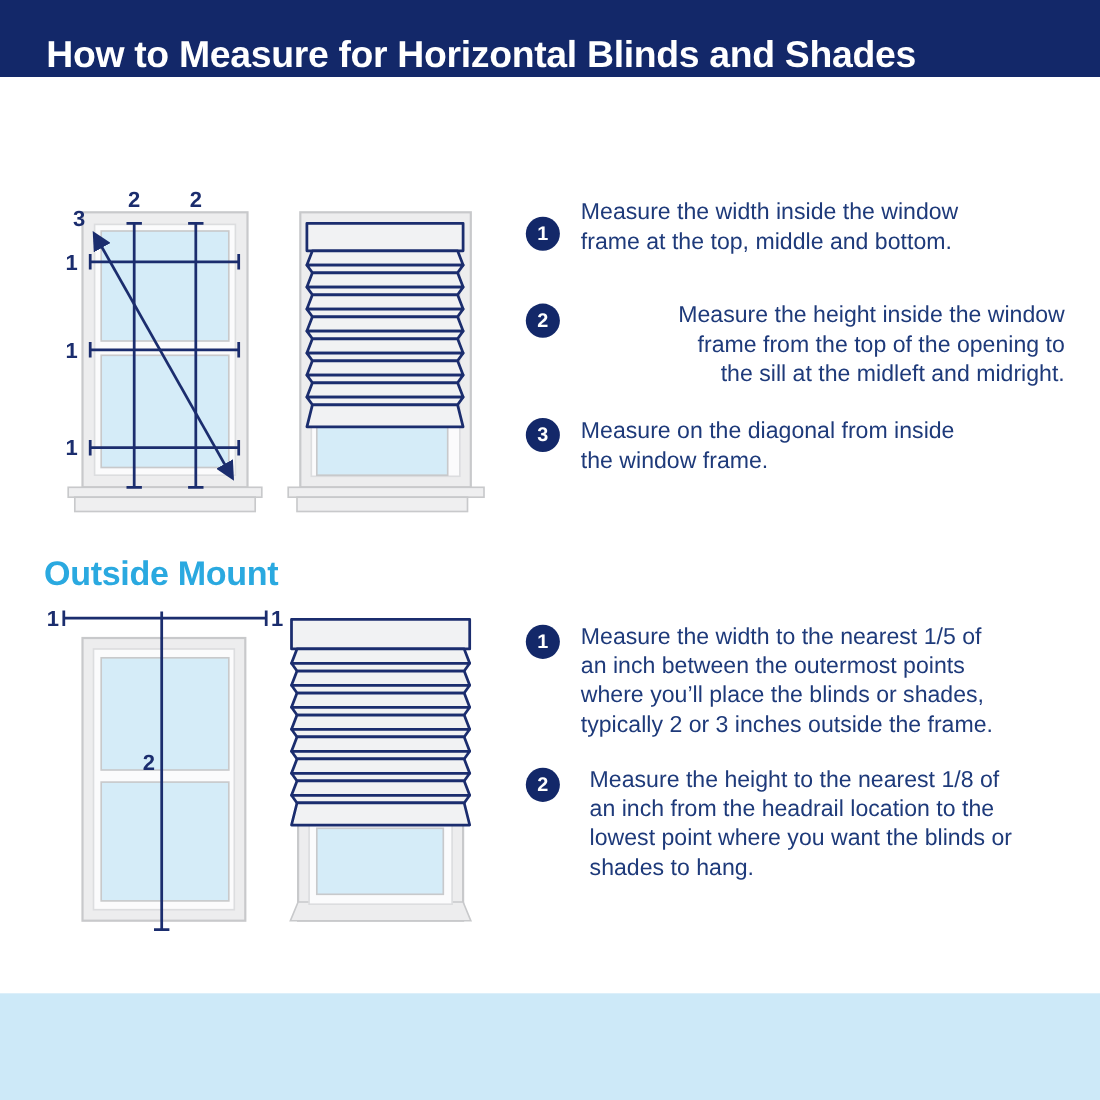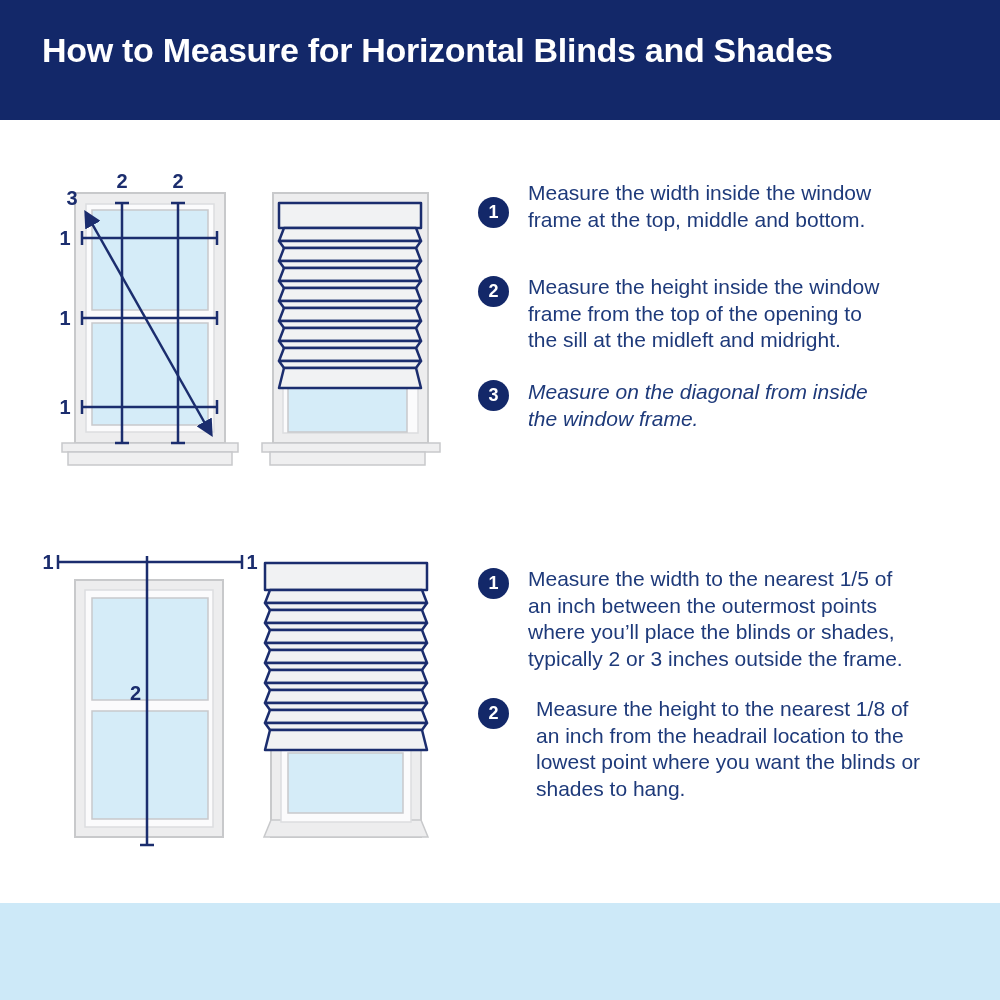--- a/index.html
+++ b/index.html
@@ -1,20 +1,20 @@
 <!DOCTYPE html>
 <html><head>
 <meta charset="utf-8">
 <style>
   * { margin:0; padding:0; box-sizing:border-box; }
   body { font-family:"Liberation Sans", sans-serif; background:#fff; }
   .canvas { position:relative; width:1000px; height:1000px; background:#ffffff; overflow:hidden; }
 
   
-  .header { position:absolute; left:0; top:0; width:1000px; height:120px; background:#132869; }
+  .header { position:absolute; left:0; top:0; width:1000px; height:70px; background:#132869; }
   .header h1 { position:absolute; left:42px; top:31px; color:#ffffff; font-size:34px; font-weight:bold; letter-spacing:-0.3px; }
 
   
   .section-heading { position:absolute; color:#2aa9e0; font-size:31px; font-weight:bold; letter-spacing:-0.3px; }
   #inside-heading  { left:40px; top:131px; }
   #outside-heading { left:40px; top:504px; }
 
   
   .diagram { position:absolute; }
   #inside-window-svg  { left:45px;  top:172px; }
@@ -110,28 +110,29 @@
         <polygon points="23,189 165,189 160,196 28,196"></polygon>
       <polygon points="28,196 160,196 165,216 23,216"></polygon>
     </g>
   </svg>
 
   <div>
     <div class="step-badge" style="left:478px; top:197px;">1</div>
     <div class="step-text" style="left:528px; top:180px;">Measure the width inside the window
 frame at the top, middle and bottom.</div>
     <div class="step-badge" style="left:478px; top:276px;">2</div>
-    <div class="step-text" style="left:528px; top:274px;">Measure the height inside the window
+    <div class="step-text" style="left:528px; top:274px;text-align:right;">Measure the height inside the window
 frame from the top of the opening to
 the sill at the midleft and midright.</div>
     <div class="step-badge" style="left:478px; top:380px;">3</div>
-    <div class="step-text" style="left:528px; top:379px;font-style:italic;">Measure on the diagonal from inside
+    <div class="step-text" style="left:528px; top:379px;">Measure on the diagonal from inside
 the window frame.</div>
   </div>
 
+  <div class="section-heading" id="outside-heading">Outside Mount</div>
 
   <svg class="diagram" id="outside-window-svg" width="230" height="310" viewBox="0 0 230 310">
     <g>
       <rect x="47" y="32" width="148" height="257" fill="#ededee" stroke="#c8c9cb" stroke-width="2"></rect>
       <rect x="57" y="42" width="128" height="237" fill="#fbfbfc" stroke="#dcdddf" stroke-width="1.5"></rect>
       <rect x="64" y="50" width="116" height="102" fill="#d5ecf8" stroke="#c8c9cb" stroke-width="1.5"></rect>
       <rect x="64" y="163" width="116" height="108" fill="#d5ecf8" stroke="#c8c9cb" stroke-width="1.5"></rect>
     </g>
     <g stroke="#1b2d6e" stroke-width="2.5">
       <line x1="30" y1="14" x2="214" y2="14"></line>

